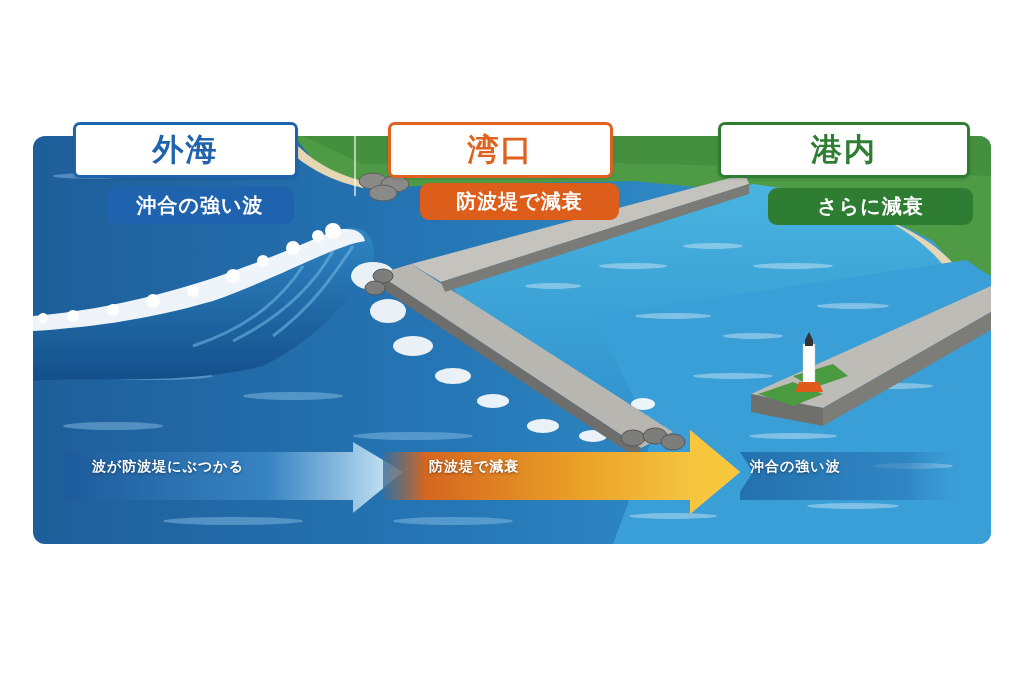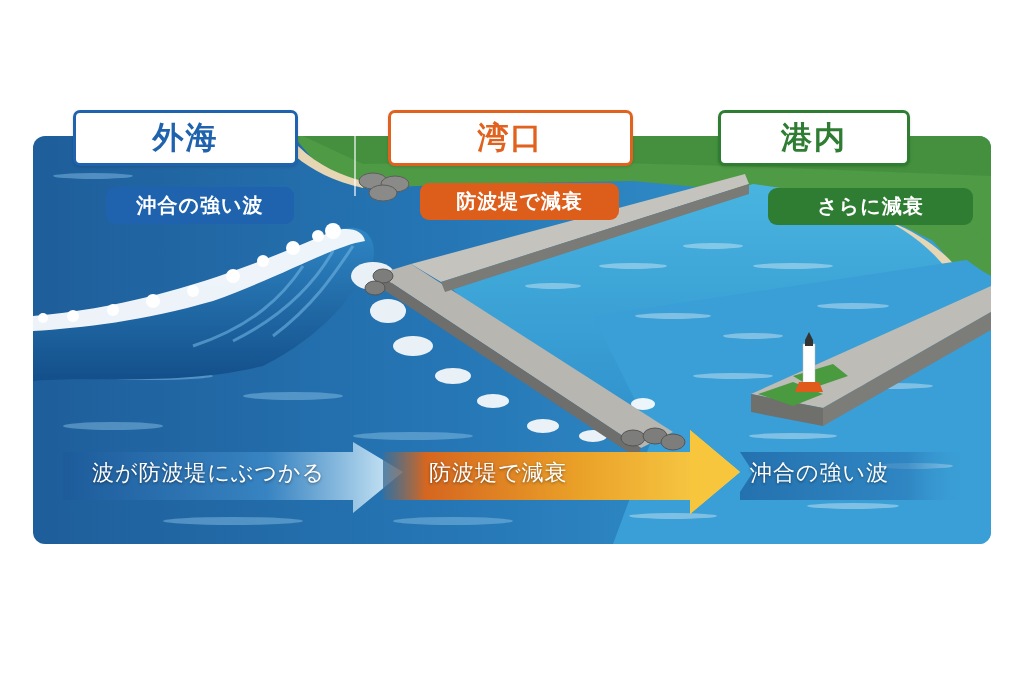--- a/index.html
+++ b/index.html
@@ -10,28 +10,29 @@
   .scene {
     position:absolute; left:33px; top:136px; width:958px; height:408px;
     border-radius:12px; overflow:hidden;
   }
   .scene svg { display:block; }
   .title-box {
     position:absolute; height:56px; background:#ffffff; border:3px solid; border-radius:7px;
     display:flex; align-items:center; justify-content:center;
     font-weight:bold; font-size:31px; letter-spacing:2px; box-sizing:border-box;
     box-shadow:0 1px 3px rgba(0,0,0,0.15);
+    margin-top:12px;
   }
   .pill {
     position:absolute; height:37px; border-radius:9px; color:#ffffff;
     display:flex; align-items:center; justify-content:center;
     font-weight:bold; font-size:20px; letter-spacing:1px;margin-left:21px;
   }
   .flow-text {
-    position:absolute; color:#ffffff; font-weight:normal; font-size:22px;
+    position:absolute; color:#ffffff; font-weight:bold; font-size:14px;
     text-shadow:0 1px 3px rgba(0,0,0,0.45); white-space:nowrap; letter-spacing:1px;
   }
 </style>
 </head>
 <body>
 
 <div class="scene">
   <svg width="958" height="408" viewBox="0 0 958 408" xmlns="http://www.w3.org/2000/svg">
     <defs>
       <linearGradient id="seaGrad" x1="0" y1="0" x2="1" y2="0">
@@ -179,28 +180,28 @@
   </svg>
 </div>
 
 <div class="title-box" style="left:73px; top:110px; width:225px; border-color:#1f62ad; color:#1f62ad;">
   <span>外海</span>
 </div>
 <div class="pill" style="left:85px; top:187px; width:188px; background:#1f62ad;">
   <span>沖合の強い波</span>
 </div>
 
-<div class="title-box" style="left:388px; top:110px; width:245px; border-color:#e0621e; color:#e0621e;">
+<div class="title-box" style="left:388px; top:110px; width:225px; border-color:#e0621e; color:#e0621e;">
   <span>湾口</span>
 </div>
 <div class="pill" style="left:399px; top:183px; width:199px; background:#dd5d1b;">
   <span>防波堤で減衰</span>
 </div>
 
-<div class="title-box" style="left:718px; top:110px; width:192px; border-color:#2e7d32; color:#2e7d32;">
+<div class="title-box" style="left:718px; top:110px; width:252px; border-color:#2e7d32; color:#2e7d32;">
   <span>港内</span>
 </div>
 <div class="pill" style="left:747px; top:188px; width:205px; background:#2e7d32;">
   <span>さらに減衰</span>
 </div>
 
 <div class="flow-text" style="left:92px; top:458px;">波が防波堤にぶつかる</div>
 <div class="flow-text" style="left:429px; top:458px;">防波堤で減衰</div>
 <div class="flow-text" style="left:750px; top:458px;">沖合の強い波</div>
 

